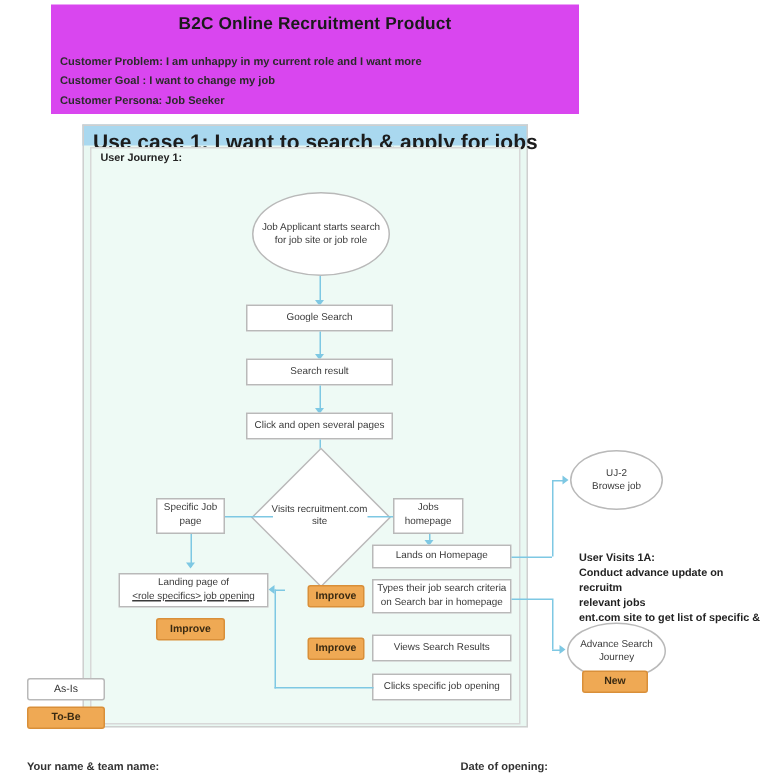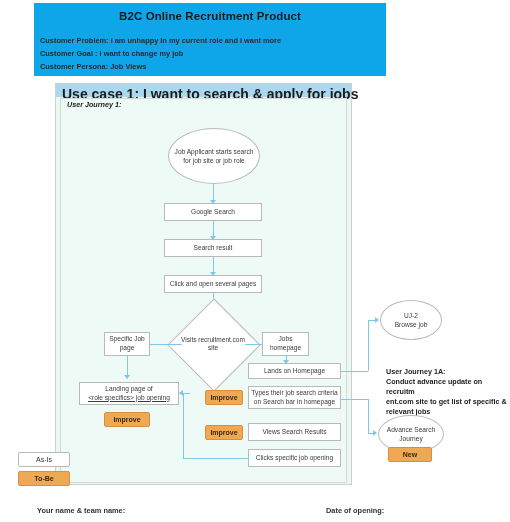--- a/index.html
+++ b/index.html
@@ -9,21 +9,21 @@
     font-family:"Liberation Sans", sans-serif;
     color:#404040;
     position:relative;
     overflow:hidden;
   }
   .abs{position:absolute;box-sizing:border-box;}
 
   
   #banner{
     left:34px;top:3px;width:352px;height:73px;
-    background:#0ea5e9;
+    background:#d946ef;
   }
   #banner-title{
     position:absolute;left:0;top:7px;width:100%;
     text-align:center;
     font-size:11.5px;font-weight:bold;color:#1a1a1a;
     letter-spacing:.1px;
   }
   .banner-line{
     position:absolute;left:6px;
     font-size:7.4px;font-weight:bold;color:#2b2b2b;
@@ -52,21 +52,21 @@
   }
   #panel-body{
     left:60px;top:98px;width:287px;height:385px;
     background:#eefaf5;
     border:1px solid #d8d8d8;
   }
 
   .journey-head{
     position:absolute;
     font-size:7.2px;font-weight:bold;color:#222;
-    line-height:10px;white-space:nowrap;font-style:italic;
+    line-height:10px;white-space:nowrap;
   }
   #uj1-head{left:67px;top:100px;}
 
   
   .node{
     position:absolute;box-sizing:border-box;
     background:#ffffff;border:1px solid #b9b9b9;
     display:flex;align-items:center;justify-content:center;
     text-align:center;
     font-size:6.6px;color:#3a3a3a;line-height:8.6px;
@@ -138,32 +138,32 @@
     font-size:7px;color:#333;
   }
   #legend-tobe{
     left:18px;top:471px;width:52px;height:15px;
     background:#efa954;border:1px solid #d98f39;border-radius:2px;
     display:flex;align-items:center;justify-content:center;
     font-size:7px;font-weight:bold;color:#3a2a12;
   }
 
   
-  .footer-txt{position:absolute;font-size:7.4px;font-weight:bold;color:#333;margin-left:19px;}
+  .footer-txt{position:absolute;font-size:7.4px;font-weight:bold;color:#333;}
   #footer-name{left:18px;top:506px;}
   #footer-date{left:307px;top:506px;}
 </style>
 </head>
 <body>
 
 <div class="abs" id="banner">
   <div id="banner-title">B2C Online Recruitment Product</div>
   <div class="banner-line" id="bl1">Customer Goal : I want to change my job</div>
   <div class="banner-line" id="bl0">Customer Problem: I am unhappy in my current role and I want more</div>
-  <div class="banner-line" id="bl2">Customer Persona: Job Views</div>
+  <div class="banner-line" id="bl2">Customer Persona: Job Seeker</div>
 </div>
 
 <div class="abs" id="panel"></div>
 <div class="abs" id="panel-header">
   <div id="panel-header-label">Use case 1: I want to search &amp; apply for jobs</div>
 </div>
 <div class="abs" id="panel-body"></div>
 
 <div class="journey-head" id="uj1-head">
   <div>User Journey 1:</div>
@@ -232,24 +232,24 @@
   <span>UJ-2</span>
   <span>Browse job</span>
 </div>
 
 <div class="conn hline abs" style="left:341px;top:371px;width:27px;"></div>
 <div class="conn vline abs" style="left:368px;top:320px;height:51px;"></div>
 <div class="conn hline abs" style="left:368px;top:320px;width:8px;"></div>
 <div class="arrow-r" style="left:375px;top:317px;"></div>
 
 <div class="abs" id="uj1a-head">
-  <div>User Journey 1A:</div>
+  <div>User Visits 1A:</div>
   <div>Conduct advance update on recruitm</div>
+  <div>relevant jobs</div>
   <div>ent.com site to get list of specific &amp;</div>
-  <div>relevant jobs</div>
 </div>
 
 <div class="ellipse abs" style="left:378px;top:415px;width:66px;height:38px;flex-direction:column;">
   <span>Advance Search Journey</span>
 </div>
 <div class="chip abs" style="left:388px;top:447px;width:44px;height:15px;">New</div>
 
 <div class="conn hline abs" style="left:341px;top:399px;width:27px;"></div>
 <div class="conn vline abs" style="left:368px;top:399px;height:34px;"></div>
 <div class="conn hline abs" style="left:368px;top:433px;width:6px;"></div>

